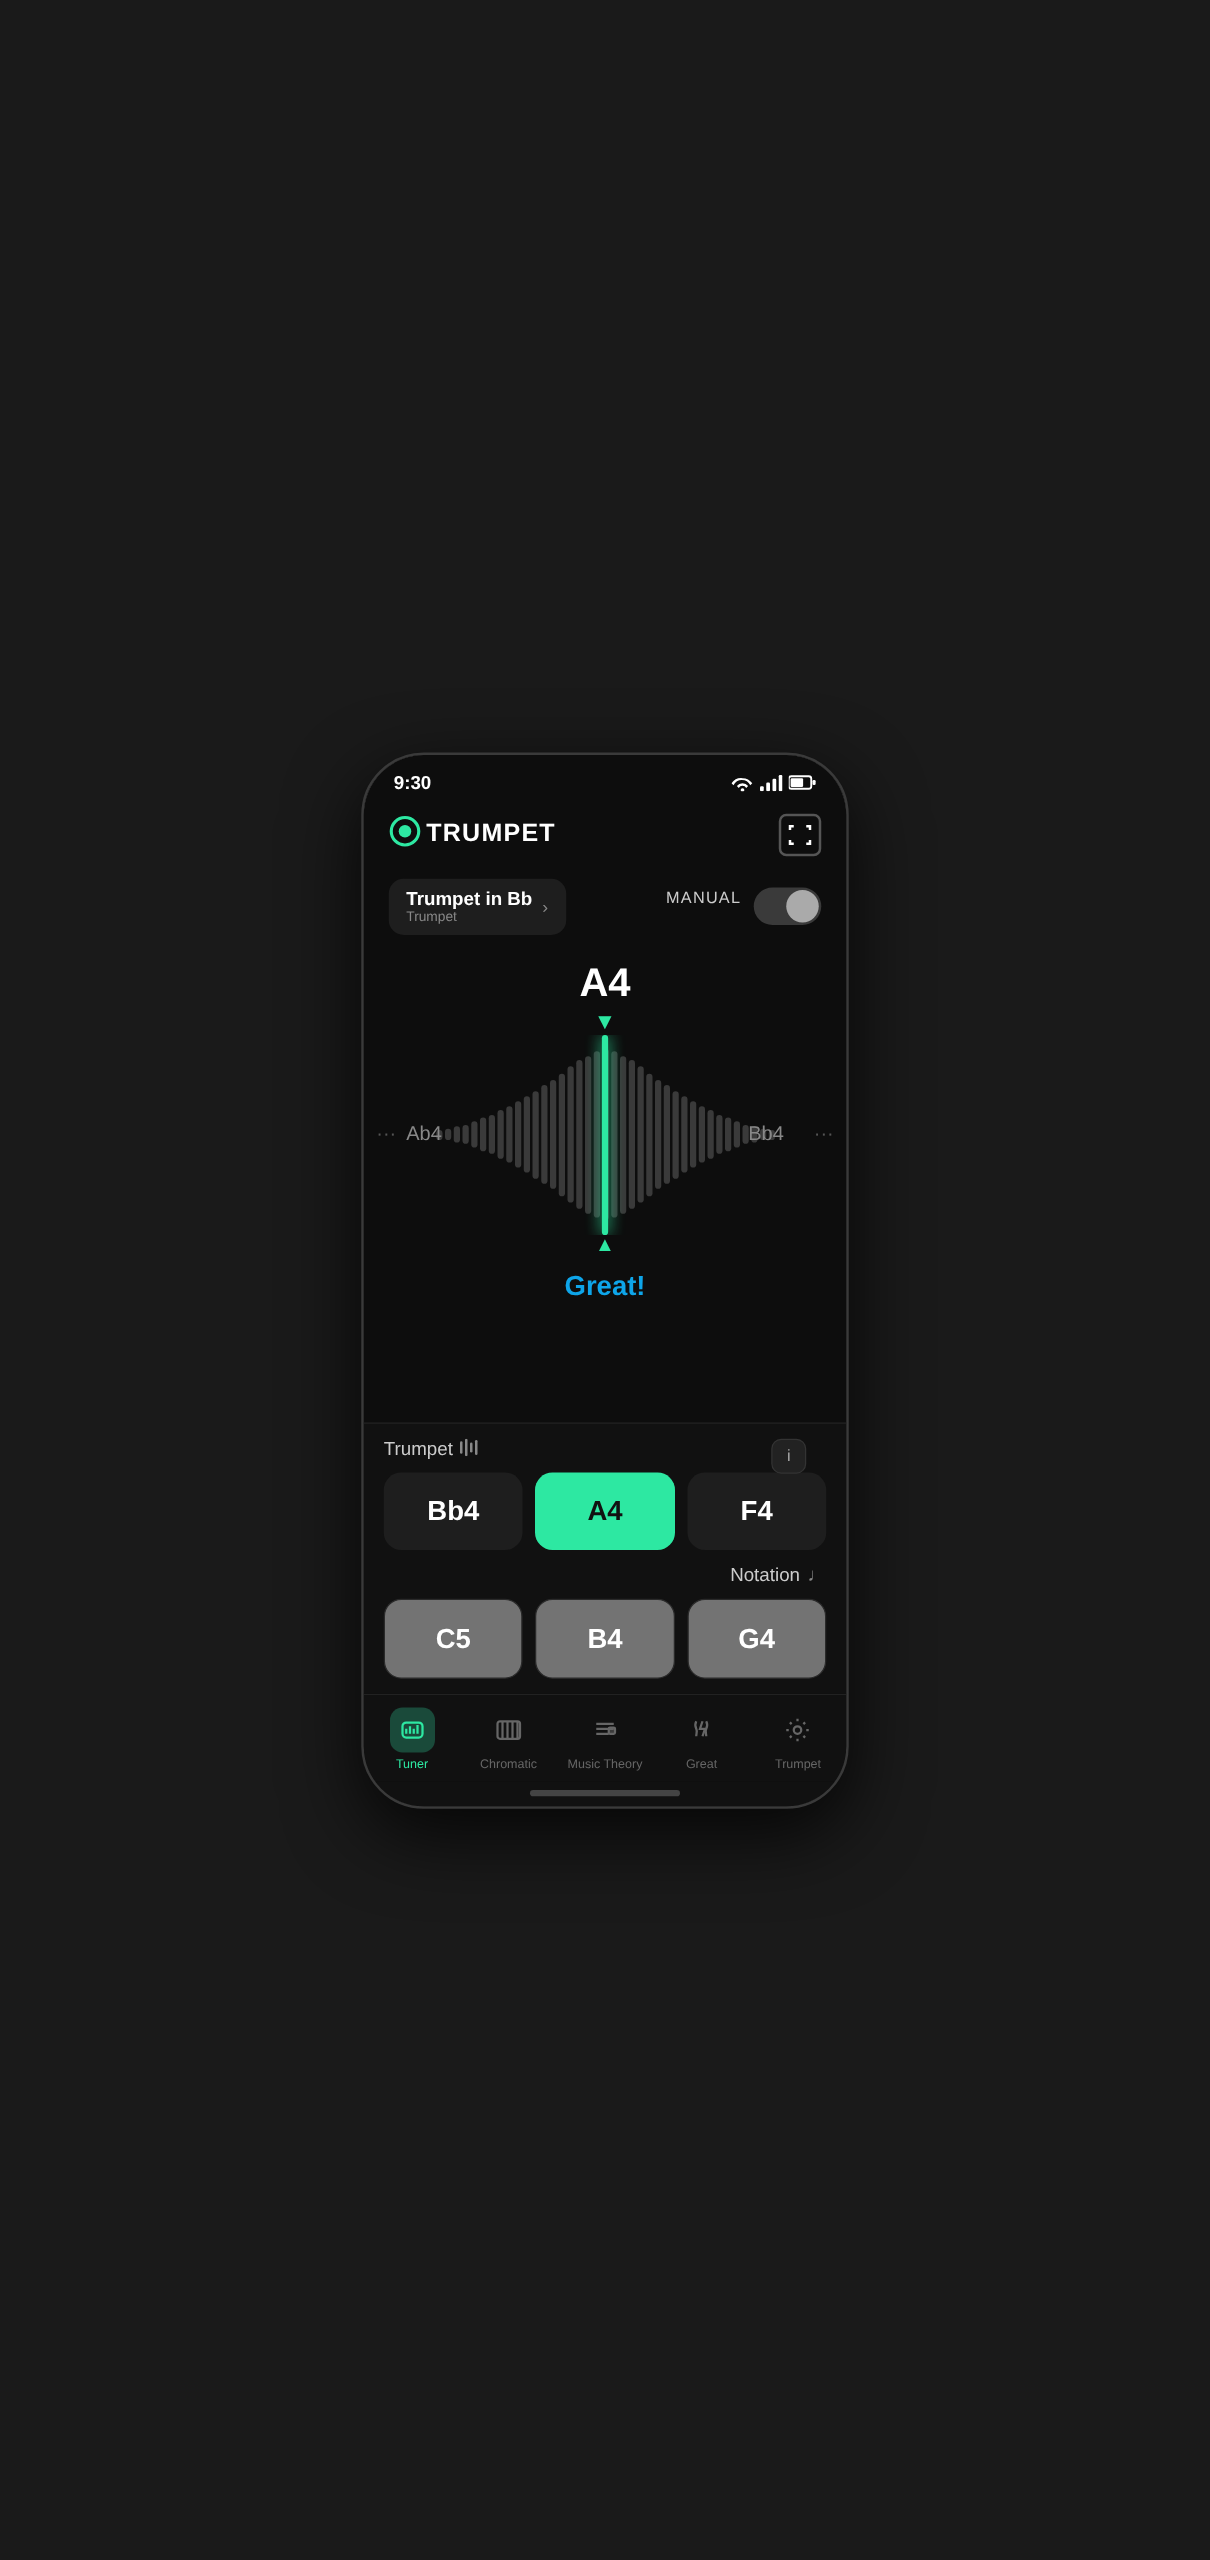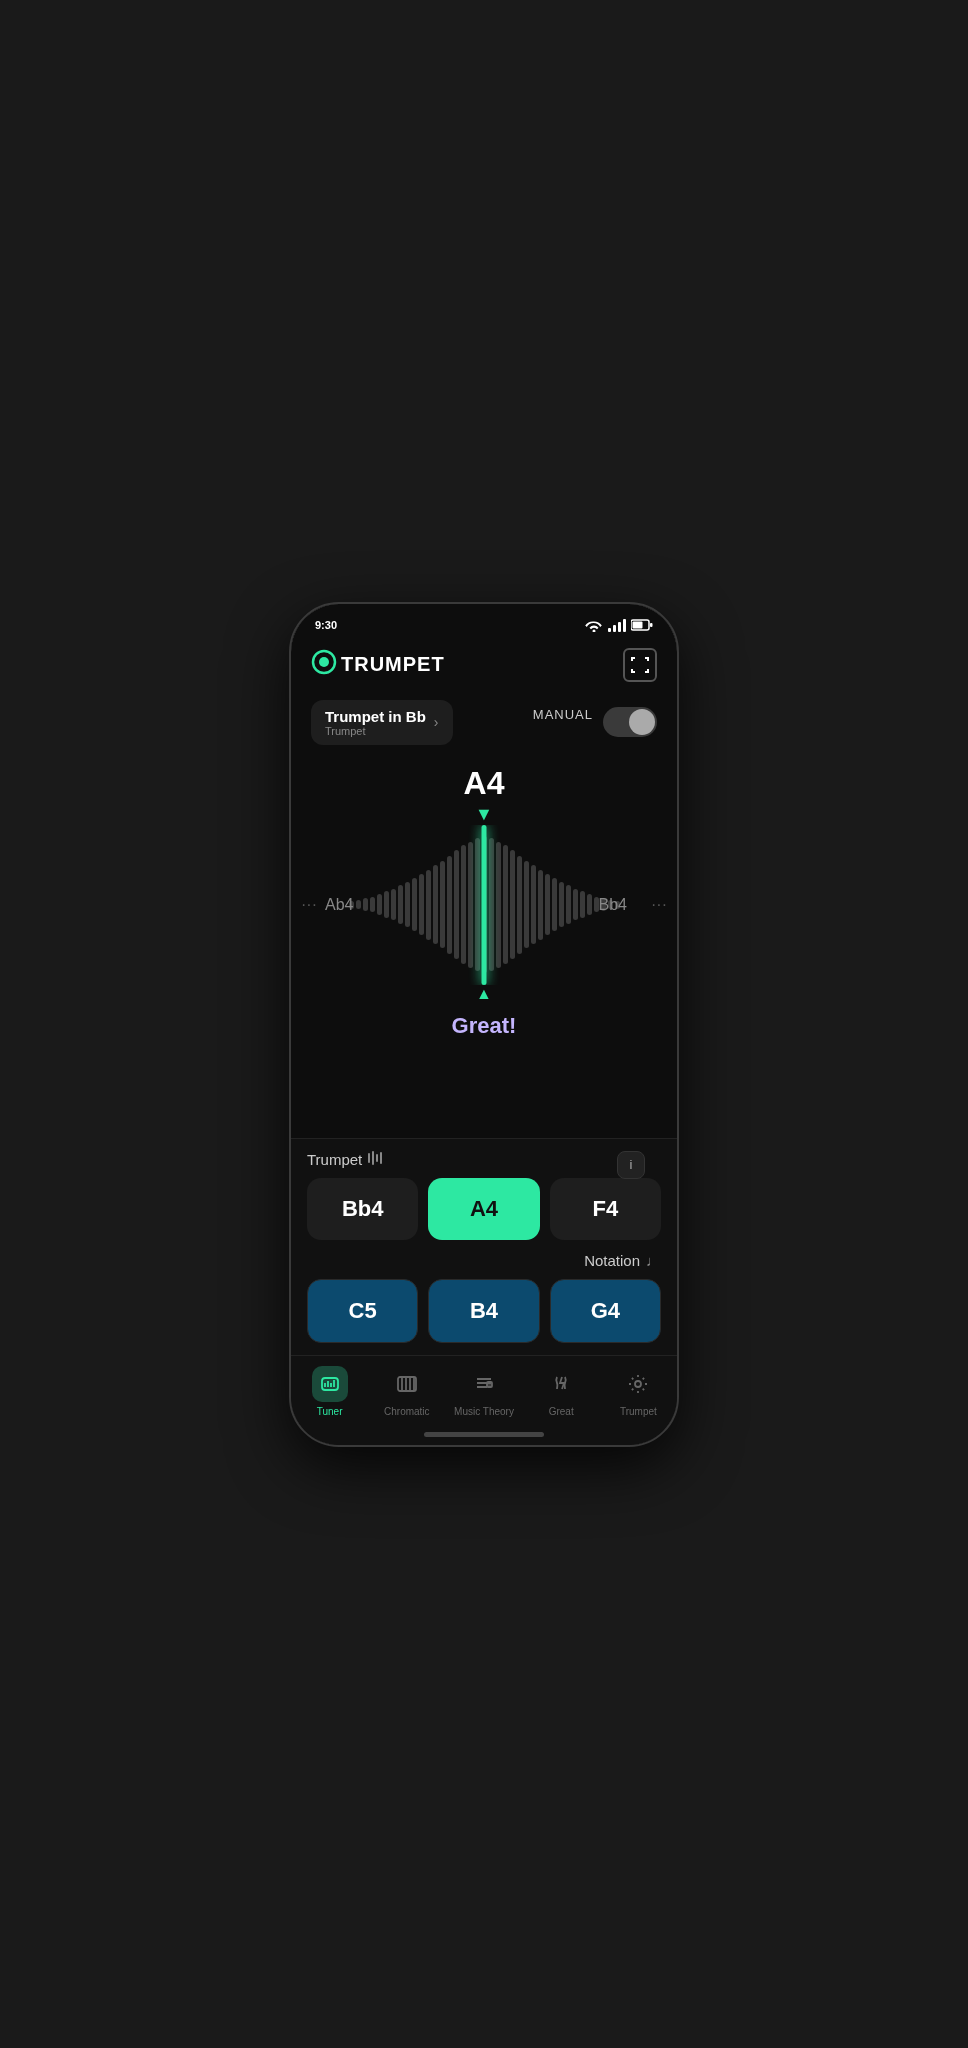--- a/index.html
+++ b/index.html
@@ -34,21 +34,21 @@
     
     .status-bar {
       display: flex;
       justify-content: space-between;
       align-items: center;
       padding: 14px 24px 8px;
       flex-shrink: 0;
     }
     .status-time {
       color: #fff;
-      font-size: 11px;
+      font-size: 15px;
       font-weight: 600;
     }
     .status-icons {
       display: flex;
       align-items: center;
       gap: 5px;
     }
 
     
     .header {
@@ -227,21 +227,21 @@
       top: 0;
       bottom: 0;
       width: 5px;
       background: #2de8a2;
       transform: translateX(-50%);
       border-radius: 3px;
       box-shadow: 0 0 12px #2de8a2;
       z-index: 3;
     }
     .feedback-label {
-      color: #c4b5fd;
+      color: #0ea5e9;
       font-size: 22px;
       font-weight: 700;
       margin-top: 10px;
     }
     .arrow-up {
       color: #2de8a2;
       font-size: 16px;
       margin-bottom: 4px;
     }
 
@@ -318,21 +318,21 @@
       align-items: center;
       gap: 6px;
       justify-content: flex-end;
     }
     .notation-grid {
       display: grid;
       grid-template-columns: repeat(3, 1fr);
       gap: 10px;
     }
     .notation-btn {
-      background: #0c4a6e;
+      background: #737373;
       border-radius: 14px;
       padding: 18px 8px;
       display: flex;
       align-items: flex-start;
       justify-content: center;
       cursor: pointer;
       border: 1px solid #2a2a2a;
     }
     .notation-btn-text {
       color: #fff;

